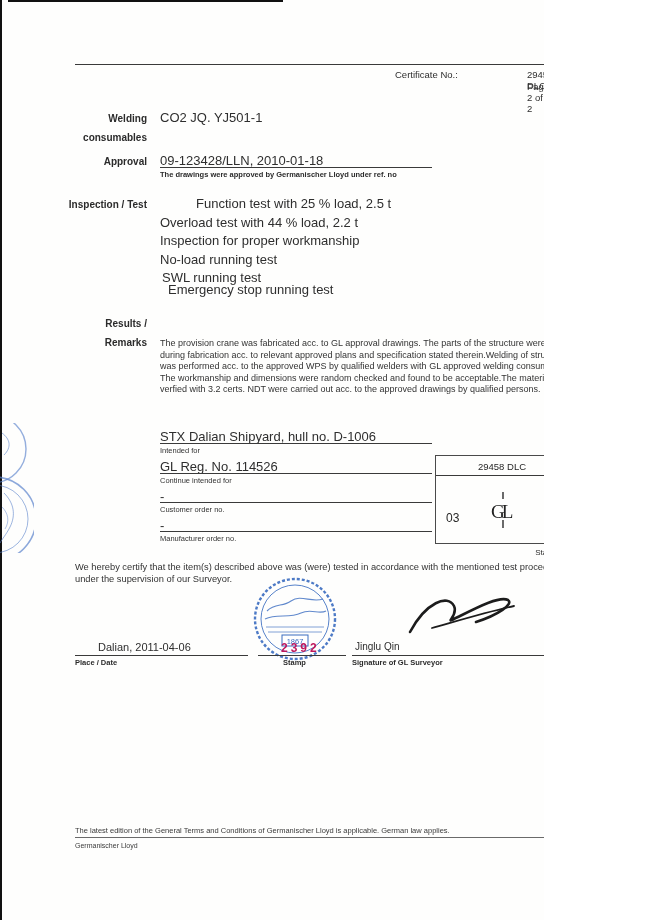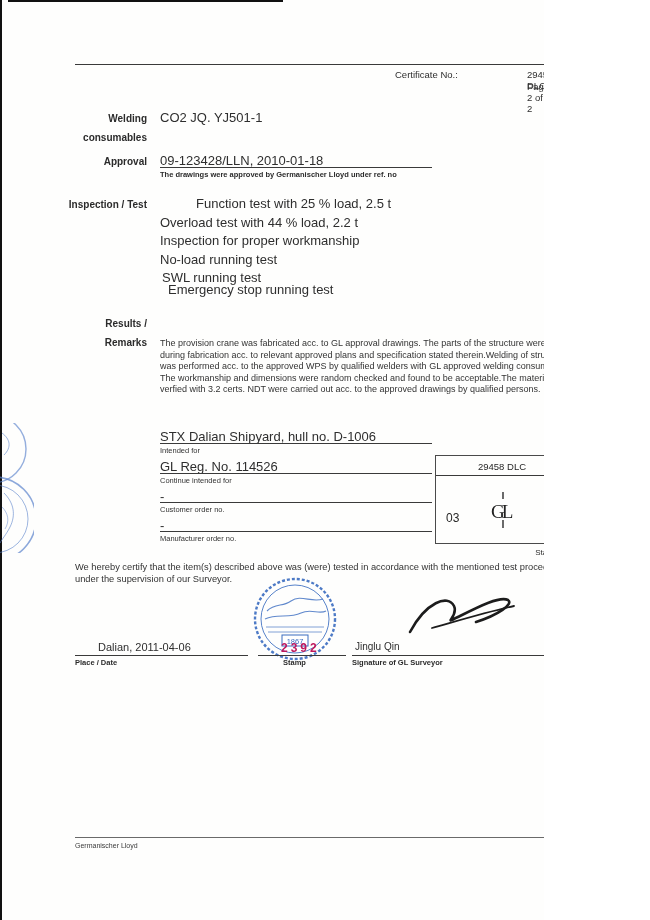--- a/index.html
+++ b/index.html
@@ -121,17 +121,18 @@
 
   <svg class="abs" style="left:0; top:423px;" width="34" height="130" viewBox="0 0 34 130">
     <circle cx="-8" cy="26" r="34" fill="none" stroke="#5b83cc" stroke-width="1.4" opacity="0.65"></circle>
     <path d="M2 10 C 10 16, 12 24, 4 32" fill="none" stroke="#5b83cc" stroke-width="1" opacity="0.6"></path>
     <circle cx="-6" cy="96" r="42" fill="none" stroke="#5b83cc" stroke-width="1.6" opacity="0.7"></circle>
     <circle cx="-6" cy="96" r="34" fill="none" stroke="#5b83cc" stroke-width="1" opacity="0.6"></circle>
     <path d="M4 70 C 14 80, 16 92, 10 104 C 6 112, 2 116, 0 120" fill="none" stroke="#5b83cc" stroke-width="1" opacity="0.6"></path>
     <path d="M2 84 C 8 90, 10 98, 5 106" fill="none" stroke="#5b83cc" stroke-width="0.9" opacity="0.55"></path>
   </svg>
 
+  <div class="footer-small" style="left:75px; top:826px; font-size:7.5px;">The latest edition of the General Terms and Conditions of Germanischer Lloyd is applicable. German law applies.</div>
   <div class="rule-light" style="left:75px; top:837px; width:517px;"></div>
   <div class="footer-small" style="left:75px; top:842px;">Germanischer Lloyd</div>
   <div class="footer-small" style="left:558px; top:842px;">F208 CRA</div>
 
 </div>
 
 </body></html>

